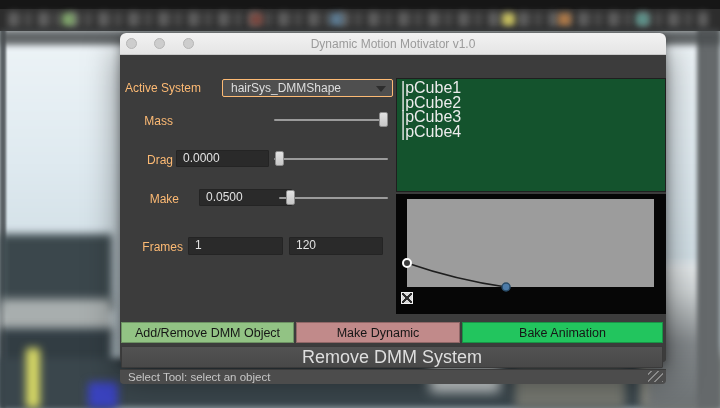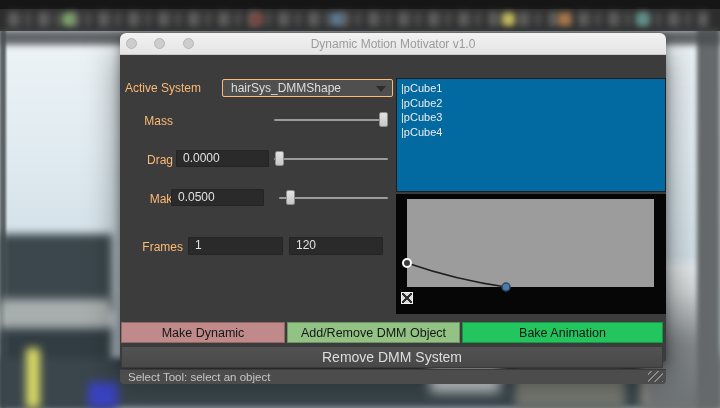--- a/index.html
+++ b/index.html
@@ -44,22 +44,22 @@
   .lbl { position:absolute; font-size:12px; color:#fdba74; white-space:nowrap; }
   .lbl.right { text-align:right; }
 
   .dropdown { position:absolute; left:102px; top:24px; width:171px; height:18px;
     background:#4f4f4f; border:1px solid #fdba74; border-radius:2px;
     color:#dedede; font-size:12px; line-height:16px; padding-left:8px; }
   .dropdown .arrow { position:absolute; right:6px; top:6px; width:0; height:0;
     border-left:5px solid transparent; border-right:5px solid transparent; border-top:6px solid #2d2d2d; }
 
   .objlist { position:absolute; left:276px; top:23px; width:270px; height:114px;
-    background:#0369a1; border:1px solid #1f1f1f; overflow:hidden;
-    font-size:11px; color:#ececec; line-height:14.5px; padding:2px 0 0 4px; }
+    background:#14532d; border:1px solid #1f1f1f; overflow:hidden;
+    font-size:16px; color:#ececec; line-height:14.5px; padding:2px 0 0 4px; }
 
   .fieldbox { position:absolute; height:17px; background:#2a2a2a; border:1px solid #242424;
     border-radius:1px; color:#e2e2e2; font-size:12px; line-height:15px; padding-left:6px; }
 
   .slider { position:absolute; height:17px; }
   .slider .track { position:absolute; left:0; right:0; top:8px; height:2px; background:#9b9b9b; border-radius:1px; }
   .slider .handle { position:absolute; top:1px; width:9px; height:15px;
     left:calc(var(--pos) * (100% - 9px));
     background:linear-gradient(180deg,#e3e3e3,#c7c7c7); border:1px solid #8d8d8d; border-radius:2px; }
 
@@ -74,21 +74,21 @@
       linear-gradient(45deg,transparent 42%,#2e2e2e 45% 55%,transparent 58%),
       linear-gradient(-45deg,transparent 42%,#2e2e2e 45% 55%,transparent 58%), #d9d9d9; }
 
   .btn-row { position:absolute; left:1px; top:267px; width:542px; height:21px; display:flex; gap:2px; }
   .cbtn { height:21px; border:1px solid rgba(0,0,0,.25); font-size:12.5px; color:#161616;
     display:flex; align-items:center; justify-content:center; cursor:default; }
   .cbtn.b1{ width:164px; } .cbtn.b2{ width:173px; } .cbtn.b3{ width:201px; }
 
   .remove-btn { position:absolute; left:1px; top:291px; width:542px; height:22px;
     background:linear-gradient(180deg,#525252,#484848); border:1px solid #3a3a3a; border-radius:1px;
-    color:#dedede; font-size:14px; display:flex; align-items:center; justify-content:center; }
+    color:#dedede; font-size:18px; display:flex; align-items:center; justify-content:center; }
 
   .statusbar { position:absolute; left:0; top:314px; width:100%; height:15px;
     background:#4c4c4c; border-top:1px solid #3a3a3a; border-radius:0 0 4px 4px;
     font-size:11.5px; color:#c6c6c6; line-height:14px; padding-left:8px; }
   .grip { position:absolute; right:3px; bottom:2px; width:15px; height:11px;
     background:repeating-linear-gradient(135deg,transparent 0 2px,#8a8a8a 2px 3px,transparent 3px 5px); }
 </style>
 </head>
 <body>
 
@@ -149,21 +149,21 @@
     </div>
 
     <div class="lbl right" style="left:0;top:98px;width:53px;">Drag</div>
     <div class="fieldbox" style="left:56px;top:95px;width:93px;">0.0000</div>
     <div class="slider" style="left:154px;top:95px;width:114px;">
       <div class="track"></div>
       <div class="handle" style="--pos: 0.01;"></div>
     </div>
 
     <div class="lbl right" style="left:0;top:137px;width:59px;">Make</div>
-    <div class="fieldbox" style="left:51px;top:134px;width:93px;">0.0500</div>
+    <div class="fieldbox" style="left:79px;top:134px;width:93px;">0.0500</div>
     <div class="slider" style="left:159px;top:134px;width:109px;">
       <div class="track"></div>
       <div class="handle" style="--pos: 0.07;"></div>
     </div>
 
     <div class="lbl right" style="left:0;top:185px;width:63px;">Frames</div>
     <div class="fieldbox" style="left:68px;top:182px;width:95px;height:18px;">1</div>
     <div class="fieldbox" style="left:169px;top:182px;width:94px;height:18px;">120</div>
 
     <div class="graph">
@@ -171,22 +171,22 @@
         <svg viewBox="0 0 247 88">
             <path d="M0,63.976 Q49.523500000000006,80.988 99.04700000000001,88" fill="none" stroke="#1e1e1e" stroke-width="1.5"></path>
             <circle cx="0" cy="63.976" r="4" class="selected-white"></circle>
             <circle cx="99.04700000000001" cy="88" r="4" class="blue"></circle>
           </svg>
       </div>
       <div class="x-swatch"></div>
     </div>
 
     <div class="btn-row">
+      <div class="cbtn b2" style="background: rgb(146, 195, 132);">Add/Remove DMM Object</div>
       <div class="cbtn b1" style="background: rgb(193, 138, 138);">Make Dynamic</div>
-      <div class="cbtn b2" style="background: rgb(146, 195, 132);">Add/Remove DMM Object</div>
       <div class="cbtn b3" style="background: #22c55e;">Bake Animation</div>
     </div>
 
     <div class="remove-btn">Remove DMM System</div>
 
     <div class="statusbar">
       <span>Select Tool: select an object</span>
       <div class="grip"></div>
     </div>
   </div>

